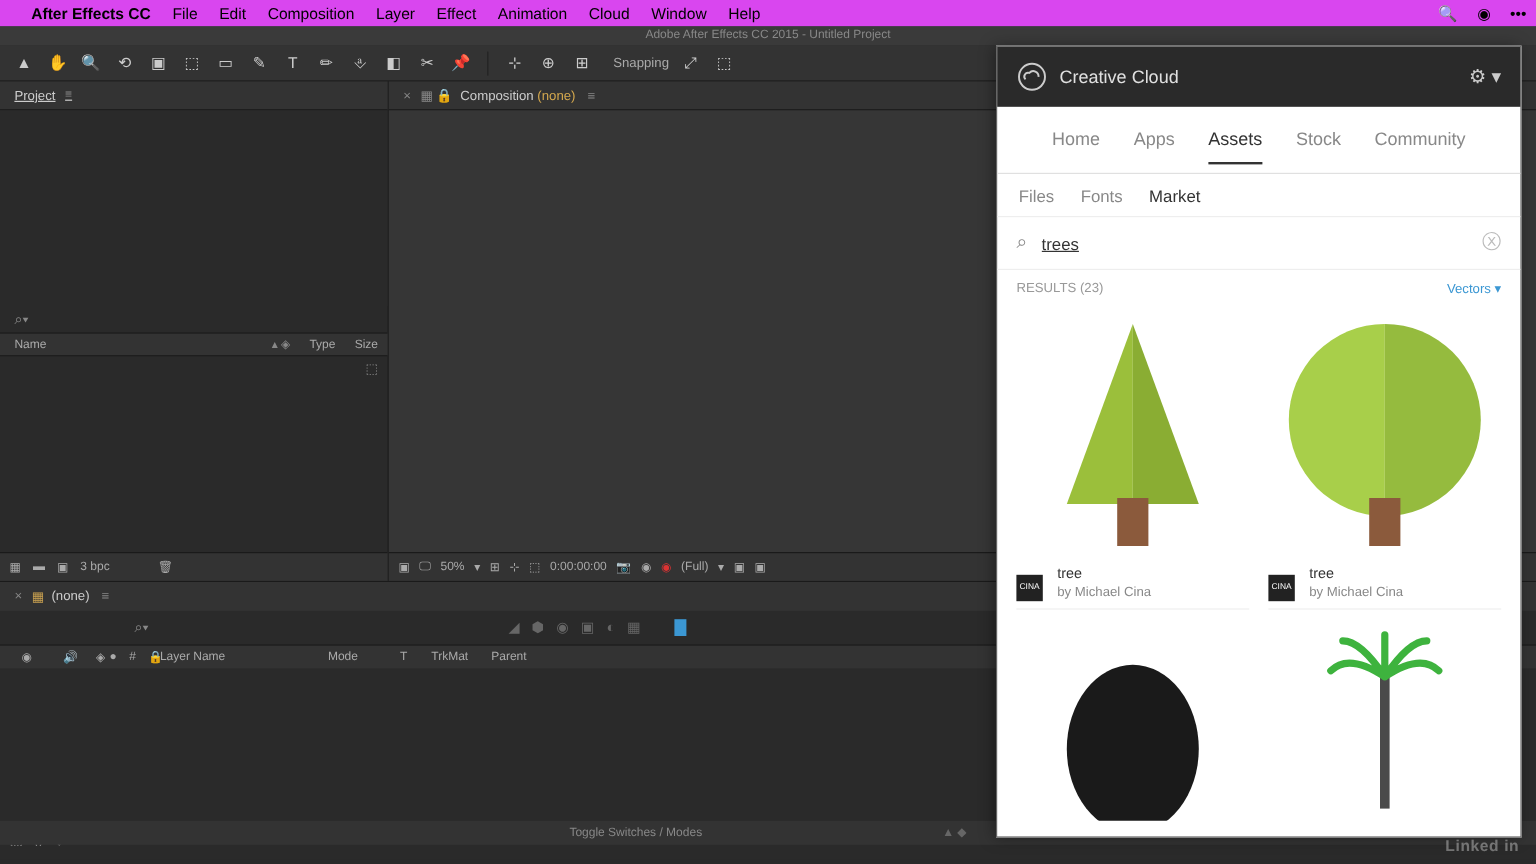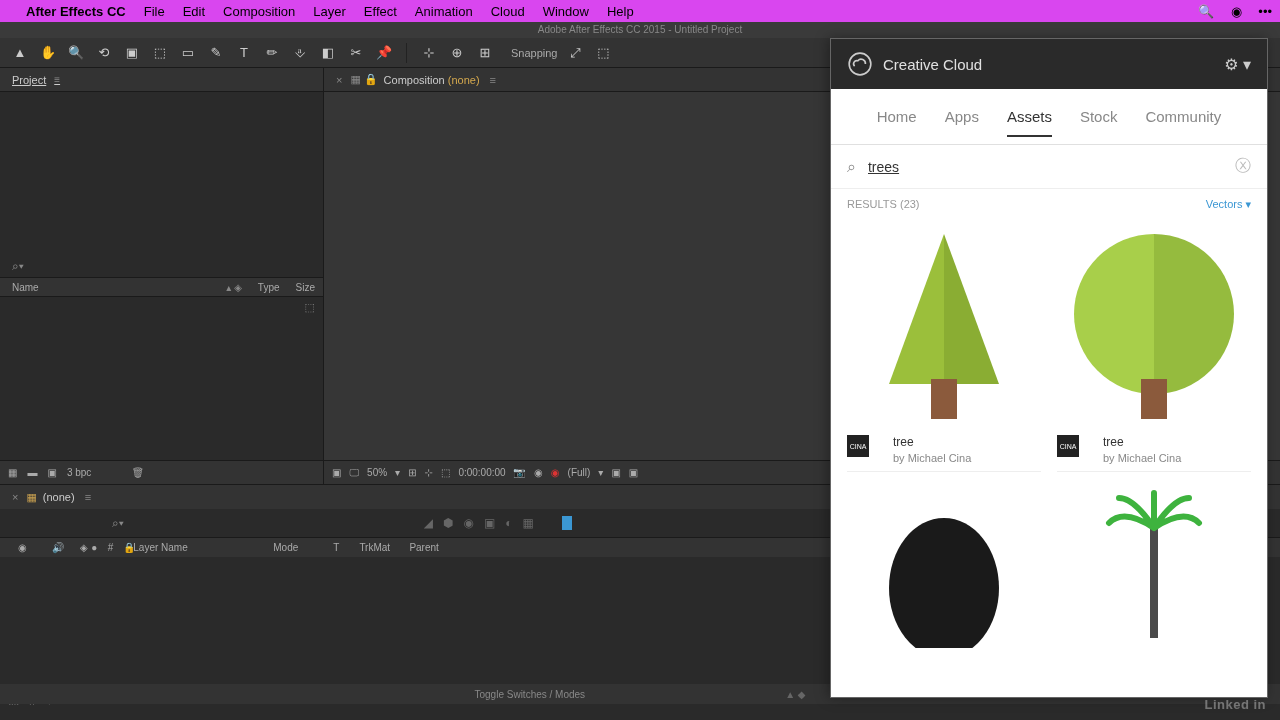--- a/index.html
+++ b/index.html
@@ -55,21 +55,21 @@
 .cc-subtabs .active { color: #333; }
 .cc-search { height: 44px; display: flex; align-items: center; padding: 0 16px; border-bottom: 1px solid #eee; gap: 12px; }
 .cc-search input { border: none; outline: none; font-size: 14px; flex: 1; color: #333; text-decoration: underline; }
 .cc-search .clear { color: #bbb; font-size: 16px; }
 .cc-results-hdr { height: 30px; display: flex; align-items: center; padding: 0 16px; font-size: 11px; color: #999; justify-content: space-between; }
 .cc-results-hdr .filter { color: #3b97d3; }
 .cc-grid { flex: 1; overflow: hidden; padding: 0 16px; }
 .cc-row { display: flex; gap: 16px; margin-bottom: 16px; }
 .cc-card { flex: 1; }
 .cc-thumb { height: 210px; background: #fff; display: flex; align-items: center; justify-content: center; }
-.cc-meta { display: flex; gap: 24px; align-items: flex-start; padding: 6px 0; border-bottom: 1px solid #eee; }
+.cc-meta { display: flex; gap: 12px; align-items: flex-end; padding: 6px 0; border-bottom: 1px solid #eee; }
 .cc-meta .badge { width: 22px; height: 22px; background: #222; color: #fff; font-size: 7px; display: flex; align-items: center; justify-content: center; }
 .cc-meta .info { font-size: 12px; color: #333; line-height: 1.3; }
 .cc-meta .info .by { color: #888; font-size: 11px; }
 .linkedin { position: absolute; bottom: 8px; right: 14px; font-size: 13px; font-weight: 700; color: rgba(255,255,255,0.35); letter-spacing: 0.5px;}
 </style>
 </head>
 <body>
 
 <div class="menubar">
   <span class="apple"></span>
@@ -231,20 +231,25 @@
     <span>Creative Cloud</span>
     <span class="gear">⚙ ▾</span>
   </div>
   <div class="cc-tabs">
     <span>Home</span>
     <span>Apps</span>
     <span class="active">Assets</span>
     <span>Stock</span>
     <span>Community</span>
   </div>
+  <div class="cc-subtabs">
+    <span>Files</span>
+    <span>Fonts</span>
+    <span class="active">Market</span>
+  </div>
   <div class="cc-search">
     <span style="color:#888">⌕</span>
     <input value="trees" style="">
     <span class="clear">ⓧ</span>
   </div>
   <div class="cc-results-hdr">
     <span>RESULTS (23)</span>
     <span class="filter"><span>Vectors</span> ▾</span>
   </div>
   <div class="cc-grid">

